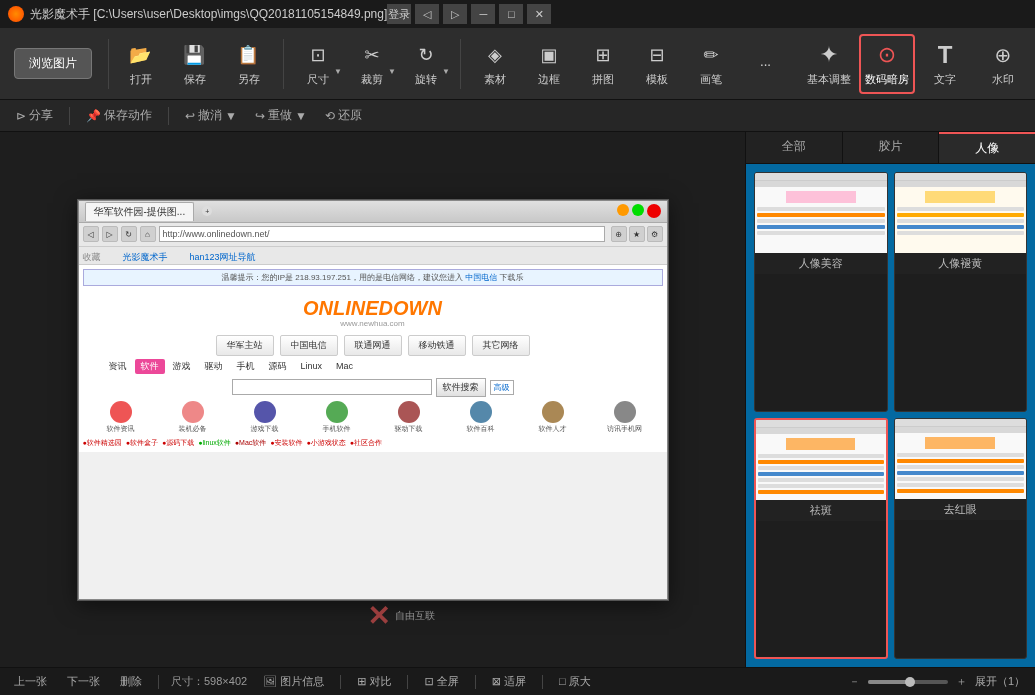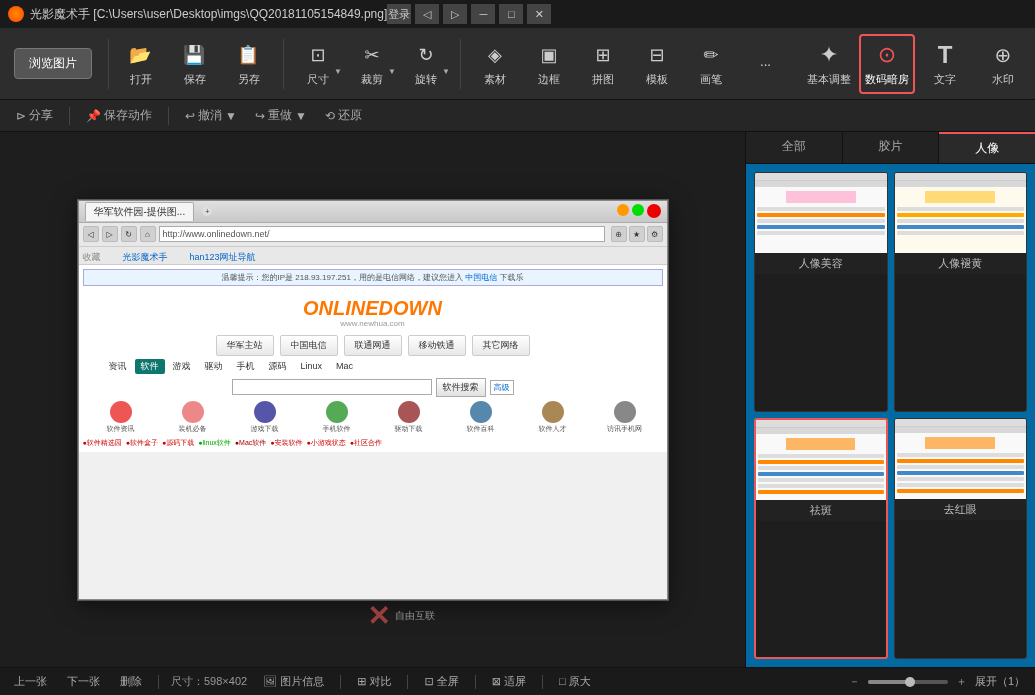--- a/index.html
+++ b/index.html
@@ -313,21 +313,21 @@
       display: flex;
       gap: 2px;
       margin: 2px 20px;
       align-items: center;
     }
     .cat-tab {
       padding: 1px 6px;
       font-size: 9px;
       color: #333;
     }
-    .cat-tab.active { background: #0f766e; color: #fff; border-radius: 2px; }
+    .cat-tab.active { background: #ec4899; color: #fff; border-radius: 2px; }
     .icon-grid {
       display: grid;
       grid-template-columns: repeat(8, 1fr);
       gap: 4px;
       margin: 4px;
     }
     .icon-item {
       display: flex;
       flex-direction: column;
       align-items: center;

